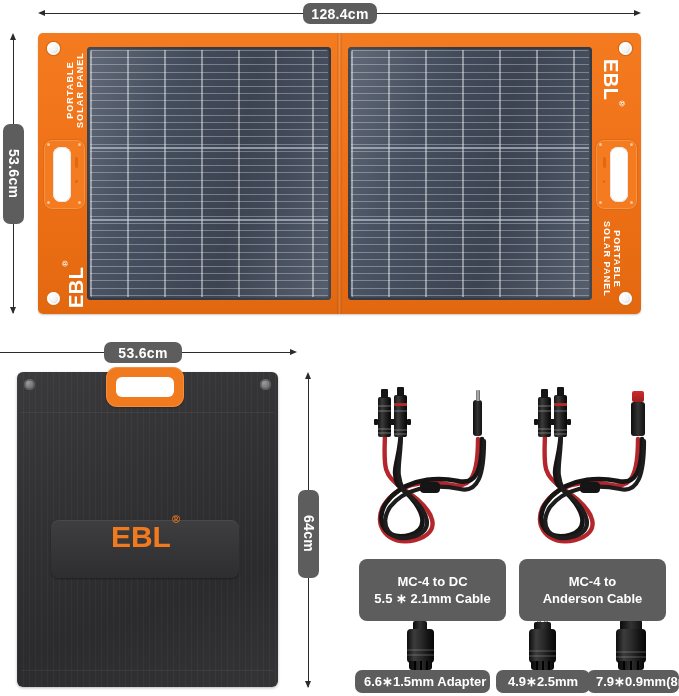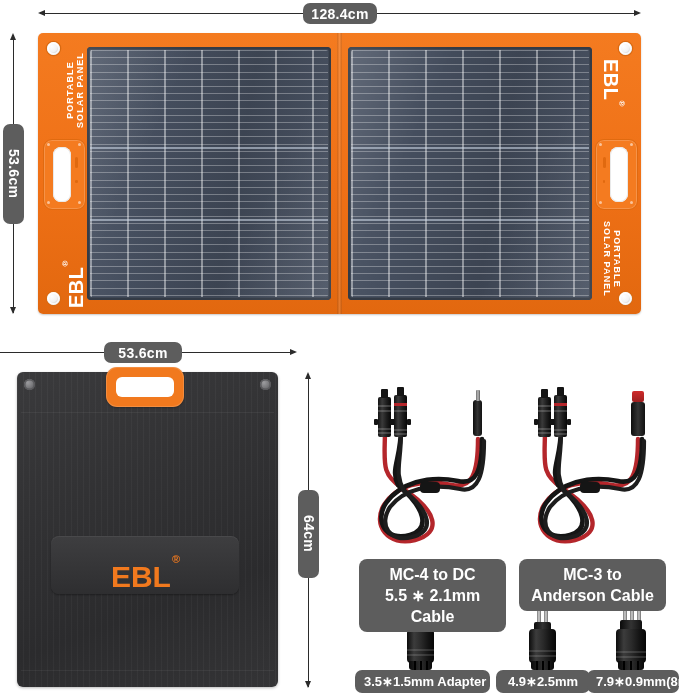--- a/index.html
+++ b/index.html
@@ -125,38 +125,38 @@
     box-shadow:inset 0 0 0 1.5px #5a5a5d;
   }
   #folded-handle{
     position:absolute;left:89px;top:-5px;width:78px;height:40px;
     background:#f1791e;border-radius:11px;
     box-shadow:inset 0 0 0 1px rgba(255,255,255,.15),0 1px 2px rgba(0,0,0,.25);
     z-index:5;
   }
   #folded-handle .hole{position:absolute;left:10px;top:10px;right:10px;bottom:10px;background:#ffffff;border-radius:6px;}
   #folded-logo-plate{
-    position:absolute;left:34px;top:164px;width:188px;height:58px;
+    position:absolute;left:34px;top:148px;width:188px;height:58px;
     background:linear-gradient(180deg,#3e3e40 0%,#363638 50%,#2e2e30 100%);
     border-radius:8px;
     box-shadow:0 1px 2px rgba(0,0,0,.35), inset 0 1px 0 rgba(255,255,255,.06);
-    display:flex;align-items:flex-end;justify-content:center;
+    display:flex;align-items:flex-start;justify-content:center;
   }
   #folded-logo-plate .ebl{
     font-weight:900;font-size:30px;color:#f1791e;letter-spacing:0px;
     position:relative;
   }
   #folded-logo-plate .ebl sup{font-size:11px;position:relative;top:-13px;left:1px;}
 
   
   .cable-group{position:absolute;}
   .cable-label{
     position:absolute;background:#5d5d5d;color:#fff;border-radius:8px;
-    font-size:16px;font-weight:700;line-height:1.32;text-align:center;
-    padding:5px 11px;white-space:pre-line;z-index:4;
+    font-size:13px;font-weight:700;line-height:1.32;text-align:center;
+    padding:14px 11px;white-space:pre-line;z-index:4;
   }
   .mc4{
     position:absolute;width:13px;
     background:linear-gradient(90deg,#121212 0%,#3a3a3a 32%,#1c1c1c 68%,#070707 100%);
     border-radius:2px;
   }
   .mc4 .rib{position:absolute;left:0;right:0;height:1.6px;background:rgba(255,255,255,.18);}
   .mc4 .tip{position:absolute;left:3px;width:7px;top:-8px;height:9px;background:#151515;border-radius:1px;}
   .mc4 .wing{position:absolute;width:4px;height:6px;background:#141414;border-radius:1px;}
   .mc4 .redring{position:absolute;left:0;right:0;height:3px;background:#b4252a;}
@@ -354,37 +354,37 @@
     <div class="rib" style="top:34px;"></div>
     <div class="rib" style="top:38px;"></div>
   </div>
 
   <div class="andplug" style="left:111px;top:17px;height:34px;">
     <div class="red"></div>
   </div>
 
   <div class="cable-tie" style="left:60px;top:97px;"></div>
 
-  <div class="cable-label" style="left:-1px;top:174px;width:125px;">MC-3 to
+  <div class="cable-label" style="left:-1px;top:174px;width:125px;">MC-4 to
 Anderson Cable</div>
 </div>
 
 <div class="adapter" style="left:355px;top:600px;width:140px;height:90px;">
   <div class="ad-pin" style="left:63px;top:2px;width:5px;height:22px;"></div>
   <div class="ad-neck" style="left:58px;top:21px;width:14px;height:11px;"></div>
   <div class="ad-body" style="left:52px;top:29px;width:27px;height:34px;">
     <div class="ring" style="top:20px;"></div>
     <div class="ring" style="top:25px;"></div>
   </div>
   <div class="ad-skirt" style="left:54px;top:61px;width:23px;height:9px;">
     <div class="tooth" style="left:5px;"></div>
     <div class="tooth" style="left:11px;"></div>
     <div class="tooth" style="left:17px;"></div>
   </div>
-  <div class="ad-label" style="left:0px;top:70px;width:135px;box-sizing:border-box;">3.5∗1.5mm Adapter</div>
+  <div class="ad-label" style="left:0px;top:70px;width:135px;box-sizing:border-box;">6.6∗1.5mm Adapter</div>
 </div>
 
 <div class="adapter" style="left:496px;top:598px;width:94px;height:92px;">
   <div class="ad-pin" style="left:41px;top:5px;width:3.5px;height:24px;"></div>
   <div class="ad-pin" style="left:48px;top:5px;width:3.5px;height:24px;"></div>
   <div class="ad-neck" style="left:38px;top:24px;width:17px;height:10px;"></div>
   <div class="ad-body" style="left:33px;top:31px;width:27px;height:34px;">
     <div class="ring" style="top:21px;"></div>
     <div class="ring" style="top:26px;"></div>
   </div>

